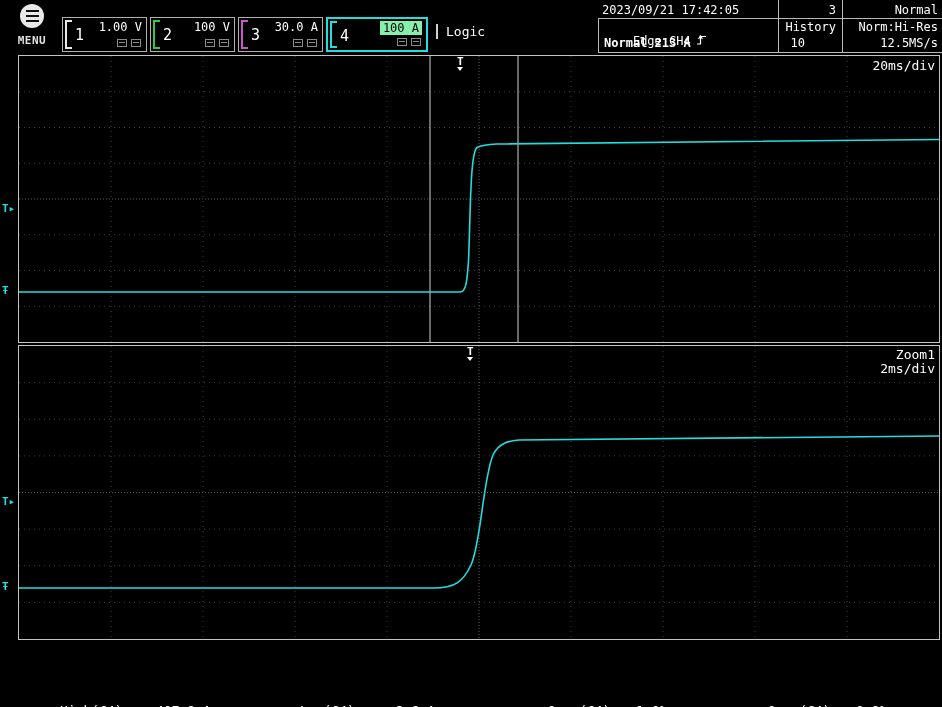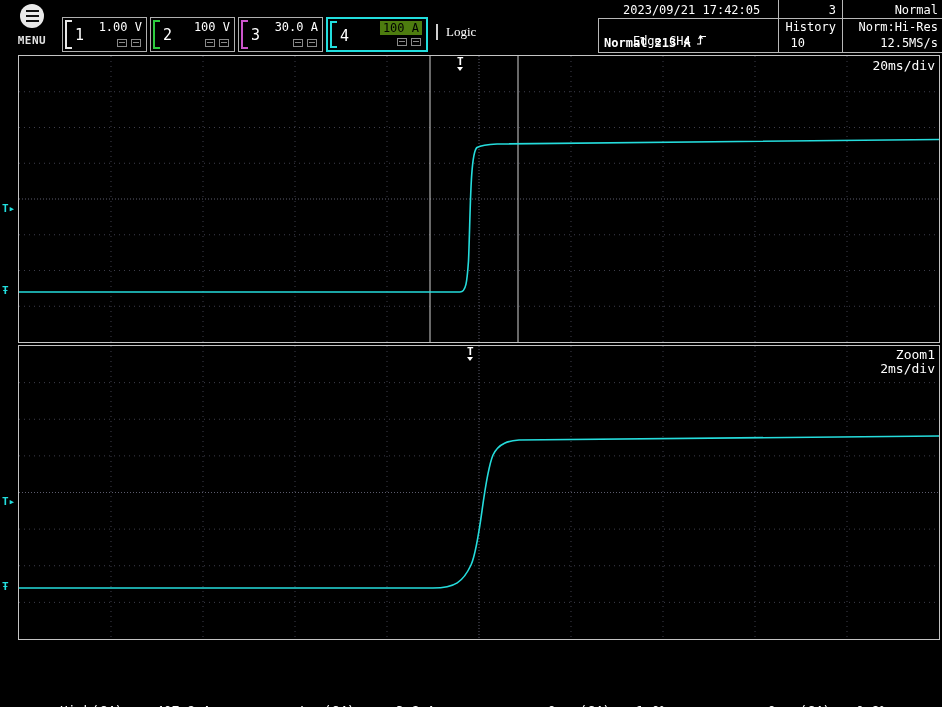--- a/index.html
+++ b/index.html
@@ -18,23 +18,23 @@
   .ch-box .bracket{position:absolute;left:2px;top:2px;bottom:2px;width:5px;
     border-left:2px solid var(--ch-color,#fff);
     border-top:2px solid var(--ch-color,#fff);
     border-bottom:2px solid var(--ch-color,#fff);}
   .ch-box .num{position:absolute;left:12px;top:8px;font-size:15px;color:#fff;}
   .ch-box .val{position:absolute;right:4px;top:2px;font-size:12px;color:#fff;}
   .ch-box .icons{position:absolute;right:5px;bottom:4px;display:flex;gap:4px;}
   .mini-icon{width:10px;height:8px;border:1px solid #8a8a8a;box-sizing:border-box;
     background:linear-gradient(#8a8a8a 1px,transparent 1px) center/6px 3px no-repeat;}
   .ch-box.active{border:2px solid #22dede;}
-  .ch-box.active .val{background:#4d7c0f;color:#000;padding:0 3px;}
+  .ch-box.active .val{background:#86efac;color:#000;padding:0 3px;}
   .logic-label{position:absolute;left:436px;top:24px;font-size:13px;color:#fff;
-    border-left:2px solid #cfcfcf;padding-left:8px;cursor:pointer;font-family:Liberation Serif, serif;}
+    border-left:2px solid #cfcfcf;padding-left:8px;cursor:pointer;}
 
   .hline{position:absolute;height:1px;background:#b8b8b8;}
   .vline{position:absolute;width:1px;background:#b8b8b8;}
   .hdr-txt{position:absolute;font-size:12px;white-space:pre;}
   .r{text-align:right;}
 
   .edge-icon{display:inline-block;vertical-align:-1px;margin-left:5px;}
 
   
   .panel{position:absolute;left:18px;width:922px;border:1px solid #c4c4c4;box-sizing:border-box;background:#000;}
@@ -101,21 +101,21 @@
     <span class="bracket"></span>
     <span class="num">4</span>
     <span class="val">100 A</span>
     <span class="icons">
         <span class="mini-icon"></span>
         <span class="mini-icon"></span>
       </span>
   </div>
   <div class="logic-label">Logic</div>
 
-  <div class="hdr-txt" style="left:623px;top:3px;">2023/09/21 17:42:05</div>
+  <div class="hdr-txt" style="left:602px;top:3px;">2023/09/21 17:42:05</div>
   <div class="hdr-txt r" style="left:760px;top:3px;width:76px;">3</div>
   <div class="hdr-txt r" style="left:848px;top:3px;width:90px;">Normal</div>
 
   <div class="hline" style="left:598px;top:18px;width:344px;"></div>
   <div class="hline" style="left:598px;top:52px;width:344px;"></div>
   <div class="vline" style="left:598px;top:18px;height:35px;"></div>
   <div class="vline" style="left:778px;top:0px;height:53px;"></div>
   <div class="vline" style="left:842px;top:0px;height:53px;"></div>
 
   <div class="hdr-txt" style="left:604px;top:20px;">

